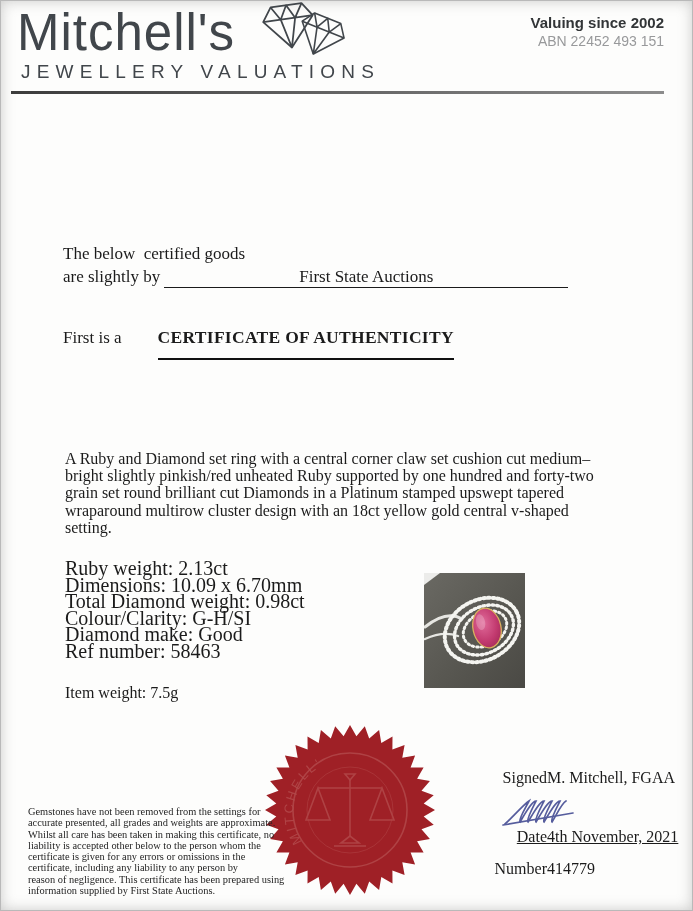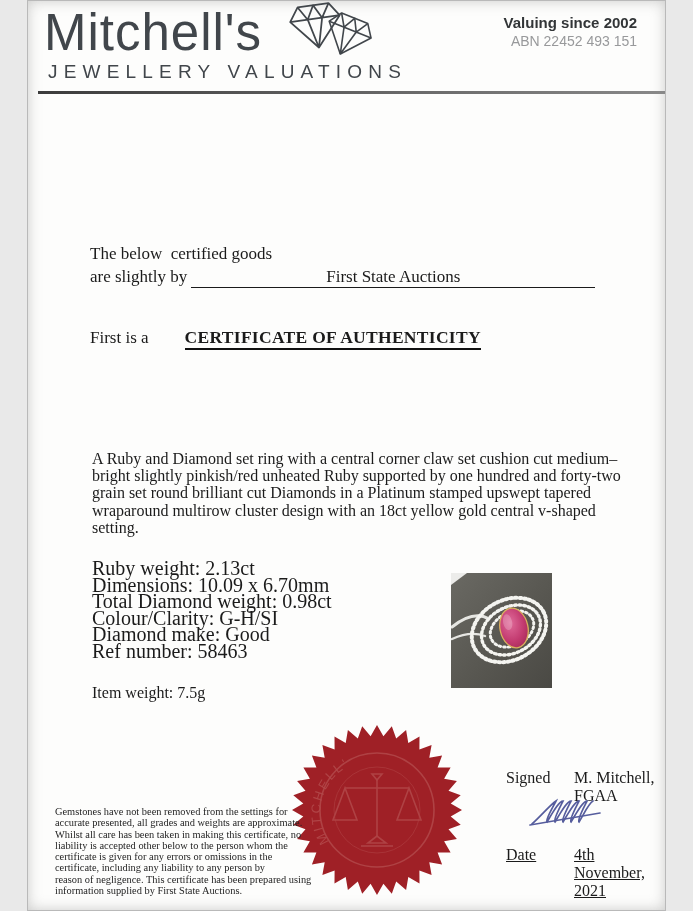--- a/index.html
+++ b/index.html
@@ -1,18 +1,18 @@
 <!DOCTYPE html>
 <html><head>
 <meta charset="utf-8">
 <style>
   * { margin:0; padding:0; box-sizing:border-box; }
   html,body { background:#e9e9e9; }
   .page {
-    position:relative; width:639px; height:911px; margin:0 auto;
+    position:relative; width:693px; height:911px; margin:0 auto;
     background:#fdfdfc; overflow:hidden;
     border:1px solid #b9b9b9;
     box-shadow: inset 0 0 14px rgba(110,110,110,.35);
     font-family:"Liberation Serif", serif; color:#1b1b1b;
   }
   
   .brand-name{
     position:absolute; left:16px; top:2px;
     font-family:"Liberation Sans", sans-serif; font-weight:300;
     font-size:51px; color:#41464b; letter-spacing:1px;
@@ -33,37 +33,37 @@
   
   .present-line1{ position:absolute; left:62px; top:243px; font-size:17px; white-space:pre; }
   .present-line2{ position:absolute; left:62px; top:266px; font-size:17px; white-space:nowrap; }
   .presenter-box{
     display:inline-block; width:404px; margin-left:4px;
     border-bottom:1.6px solid #1b1b1b; text-align:center;
   }
   .cert-line{ position:absolute; left:62px; top:326px; font-size:17px; white-space:nowrap; }
   .cert-title{
     margin-left:36px; font-size:17.5px; font-weight:bold;
-    border-bottom:2px solid #111; padding-bottom:1px; letter-spacing:.3px;
+    border-bottom:2px solid #111; padding-bottom:11px; letter-spacing:.3px;
   }
   
   .description{ position:absolute; left:64px; top:449px; font-size:16px; line-height:17.2px; }
   .description div{ white-space:nowrap; }
   .details{ position:absolute; left:64px; top:559px; font-size:20px; line-height:16.6px; }
   .item-weight{ position:absolute; left:64px; top:683px; font-size:16px; }
   
   .ring-photo{ position:absolute; left:423px; top:572px; width:101px; height:115px; }
   
   .seal{ position:absolute; left:263px; top:723px; width:172px; height:172px; }
   
   .disclaimer{ position:absolute; left:27px; top:805px; font-size:10.4px; line-height:11.3px; color:#242424; }
   .disclaimer div{ white-space:nowrap; }
   
   .sig-block{ position:absolute; left:478px; top:768px; font-size:16px; }
-  .sig-row{ display:flex; }
+  .sig-row{ display:flex;text-align:right; }
   .sig-label{ width:68px; flex:0 0 68px; }
   .sig-row.date{ margin-top:41px;text-decoration:underline; }
   .sig-row.number{ margin-top:14px; }
   .signature-svg{ position:absolute; left:22px; top:24px; width:112px; height:36px; }
 </style>
 </head>
 <body>
 
 <div class="page">
 

